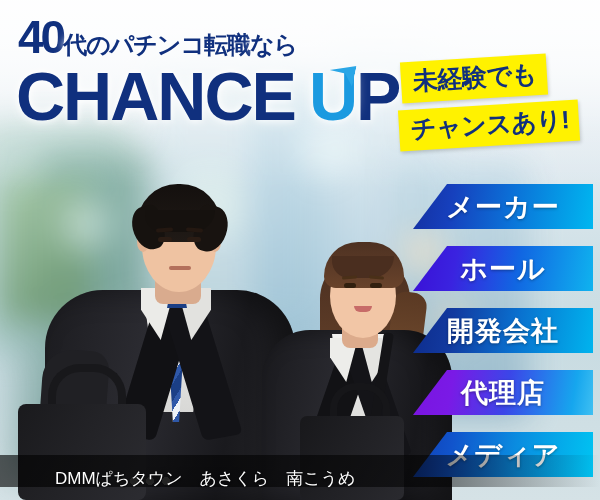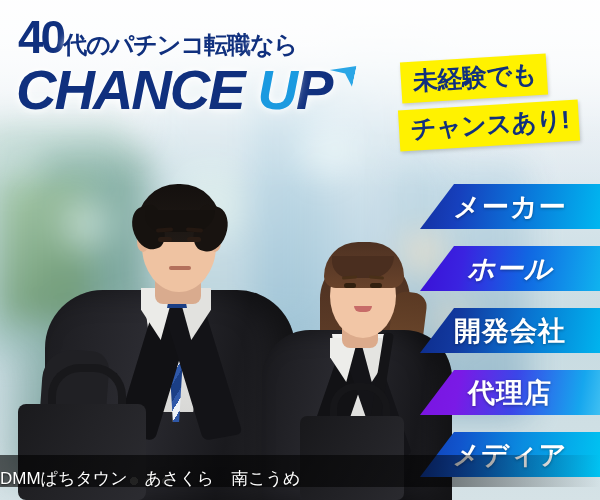--- a/index.html
+++ b/index.html
@@ -131,21 +131,21 @@
     position:absolute;left:18px;top:14px;width:400px;
     font-weight:bold;font-size:40px;line-height:1.0;color:#10307e;
     letter-spacing:-1px;white-space:nowrap;
     text-shadow:0 0 6px rgba(255,255,255,.95),0 0 12px rgba(255,255,255,.85);
   }
   .headline .num{font-size:46px;letter-spacing:-3px;}
   .headline .sm{font-size:24px;}
 
   .logo{
     position:absolute;left:16px;top:62px;
-    font-size:56px;font-weight:bold;font-style:italic;color:#10307e;
+    font-size:68px;font-weight:bold;color:#10307e;
     letter-spacing:-2px;line-height:1;white-space:nowrap;
     text-shadow:0 0 7px rgba(255,255,255,.95),0 0 14px rgba(255,255,255,.8);
   }
   .logo .up{margin-left:14px;}
   .logo .u{color:#1b9ae0;position:relative;}
   .logo .swoosh{
     position:absolute;left:311px;top:4px;width:26px;height:34px;
     background:#2aa6e6;clip-path:polygon(100% 0,100% 62%,62% 22%,0 12%);
     transform:skewX(-12deg);
   }
@@ -156,40 +156,40 @@
     font-weight:bold;font-size:25px;line-height:1;
     padding:7px 10px 9px 12px;white-space:nowrap;
     box-shadow:1px 2px 4px rgba(0,0,0,.18);letter-spacing:-0.5px;
   }
   .badge1{left:401px;top:58px;transform:rotate(-3.5deg);}
   .badge2{left:399px;top:105px;transform:rotate(-3.5deg);}
 
   
   .cats{position:absolute;left:0;top:0;width:600px;height:500px;}
   .cat{
-    position:absolute;right:0;width:180px;height:45px;
+    position:absolute;right:7px;width:180px;height:45px;
     display:flex;align-items:center;justify-content:center;
     color:#fff;font-weight:bold;font-size:27px;letter-spacing:1px;
     clip-path:polygon(34px 0,100% 0,100% 100%,0 100%);
     text-shadow:0 1px 3px rgba(0,0,0,.35);
   }
   .cat1{top:184px;background:linear-gradient(100deg,#1430a0 0%,#1640bd 22%,#0b72d8 55%,#00b7f0 100%);}
-  .cat2{top:246px;background:linear-gradient(100deg,#3a0fd6 0%,#3a23e0 24%,#1166e2 58%,#0fb3ef 100%);font-style:italic;}
+  .cat2{top:246px;background:linear-gradient(100deg,#3a0fd6 0%,#3a23e0 24%,#1166e2 58%,#0fb3ef 100%);}
   .cat3{top:308px;background:linear-gradient(100deg,#0d2c8c 0%,#12399f 22%,#0a6fce 56%,#00b4ee 100%);}
   .cat4{top:370px;background:linear-gradient(100deg,#7a14e0 0%,#7a1ae6 22%,#3b46e8 52%,#16a6ee 88%,#3fc0f2 100%);}
   .cat5{top:432px;background:linear-gradient(100deg,#0f3fb4 0%,#1154cc 22%,#0a8ce0 56%,#00c4f2 100%);}
 
   
   .caption{
     position:absolute;left:0;top:455px;width:600px;height:32px;
     background:linear-gradient(90deg,rgba(0,0,0,.62),rgba(0,0,0,.55) 70%,rgba(0,0,0,0));
     display:flex;align-items:center;
   }
   .caption span{
-    color:#fff;font-size:17px;font-weight:normal;white-space:nowrap;
+    color:#fff;font-size:17px;font-weight:normal;padding-left:55px;white-space:nowrap;
     text-shadow:0 1px 2px rgba(0,0,0,.7);
     margin-top:14px;
   }
 </style>
 </head>
 <body>
 
 <div id="banner">
 
   <div class="bg">

